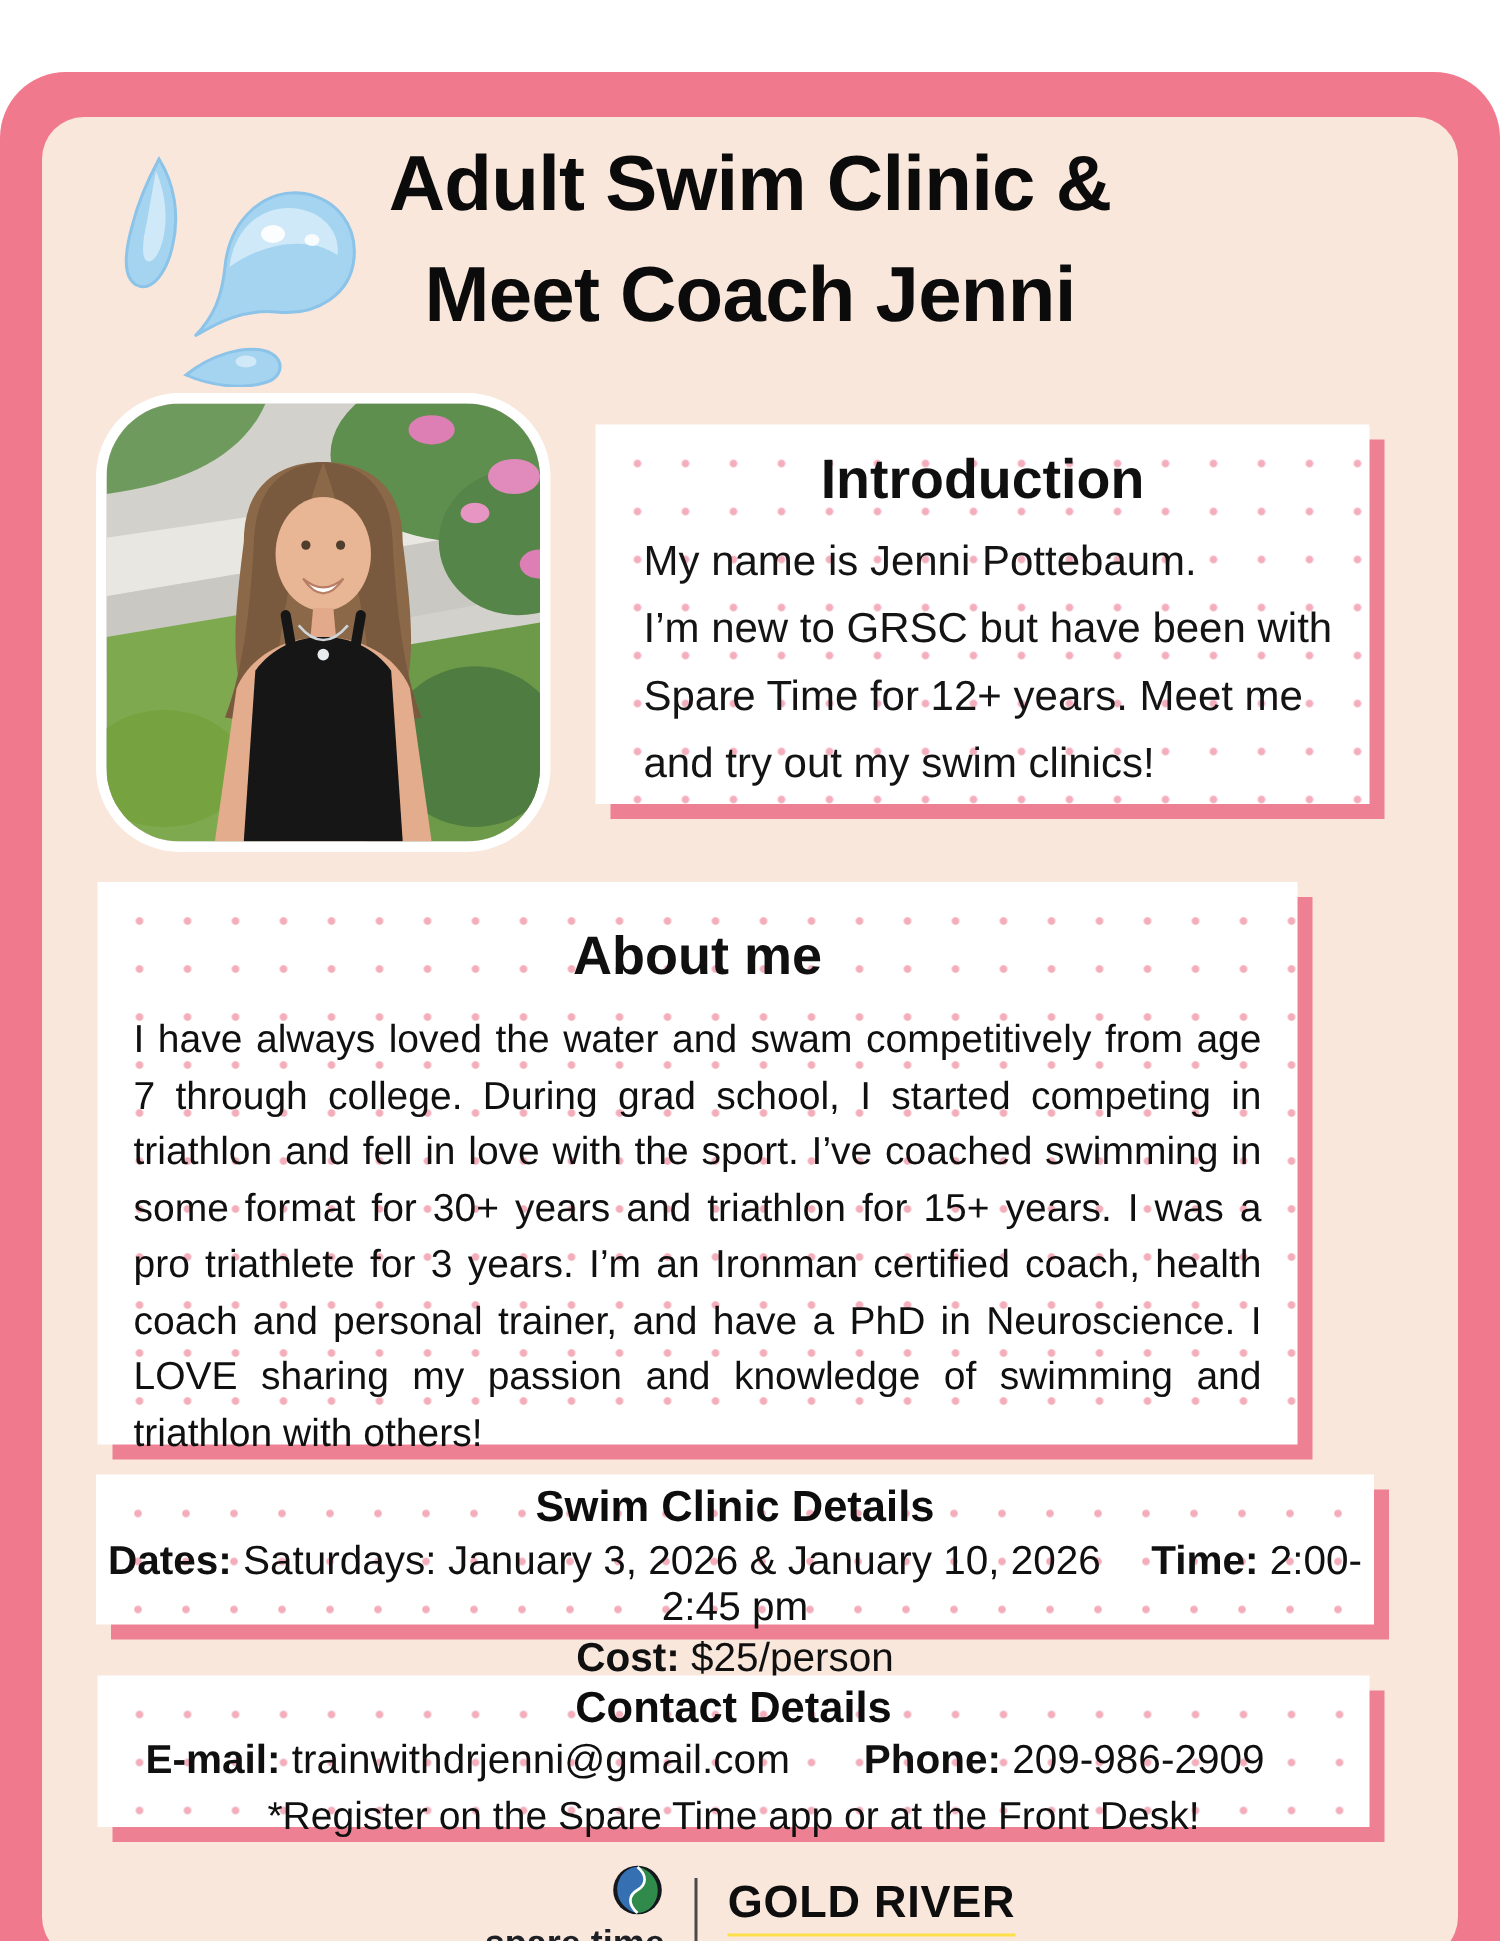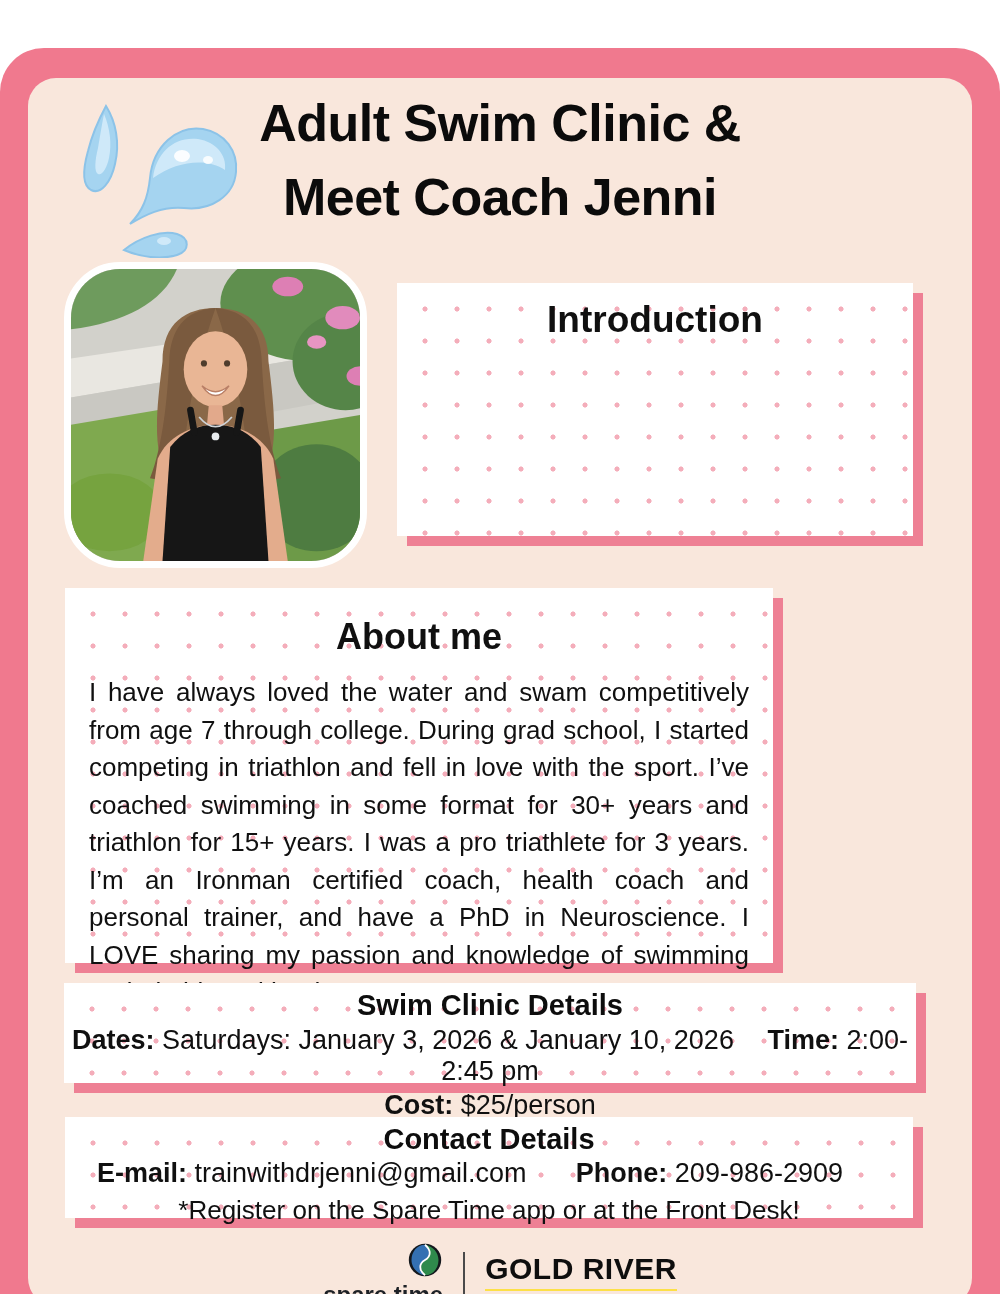--- a/index.html
+++ b/index.html
@@ -32,21 +32,21 @@
   .box {
     position:absolute; background-color:#ffffff;
     box-shadow:10px 10px 0 #EE8094;
     background-image:radial-gradient(circle, #F4ADBA 2.2px, rgba(255,255,255,0) 2.9px);
     background-size:32px 32px; background-position:12px 10px;
   }
   .intro-box { left:397px; top:235px; width:516px; height:253px; }
   .intro-heading { font-size:37px; font-weight:bold; text-align:center; padding-top:16px; color:#101010; }
   .intro-text { margin:10px 10px 0 32px; font-size:28px; line-height:45px; color:#141414; }
 
-  .about-box { left:65px; top:540px; width:708px; height:375px; }
+  .about-box { left:65px; top:540px; width:800px; height:375px; }
   .about-heading { font-size:36px; font-weight:bold; text-align:center; padding-top:28px; color:#101010; }
   .about-text {
     margin:16px 24px 0 24px; font-size:26px; line-height:37.5px;
     text-align:justify; color:#101010;
   }
 
   .clinic-box { left:64px; top:935px; width:852px; height:100px; }
   .clinic-heading, .contact-heading { font-size:29px; font-weight:bold; text-align:center; padding-top:6px; color:#0d0d0d; }
   .clinic-row { text-align:center; font-size:27px; color:#101010; margin-top:3px; }
   .clinic-row .lbl { font-weight:bold; }
@@ -127,20 +127,26 @@
       <path d="M90,195 C100,172 125,160 150,160 C175,160 200,172 210,195 L225,300 L75,300 Z" fill="#E3AC8C"></path>
       <path d="M103,183 C115,167 132,160 150,160 C168,160 185,167 197,183 L205,300 L95,300 Z" fill="#161616"></path>
       <path d="M128,168 L124,145 M172,168 L176,145" stroke="#161616" stroke-width="7" stroke-linecap="round" fill="none"></path>
       <path d="M133,152 Q150,172 167,152" fill="none" stroke="#cfd4d8" stroke-width="1.8"></path>
       <circle cx="150" cy="172" r="4" fill="#e8ecef"></circle>
     </svg>
   </div>
 
   <div class="box intro-box">
     <div class="intro-heading">Introduction</div>
+    <div class="intro-text">
+      <div>My name is Jenni Pottebaum.</div>
+      <div>I’m new to GRSC but have been with</div>
+      <div>Spare Time for 12+ years. Meet me</div>
+      <div>and try out my swim clinics!</div>
+    </div>
   </div>
 
   <div class="box about-box">
     <div class="about-heading">About me</div>
     <p class="about-text">I have always loved the water and swam competitively from age 7 through college. During grad school, I started competing in triathlon and fell in love with the sport. I’ve coached swimming in some format for 30+ years and triathlon for 15+ years. I was a pro triathlete for 3 years. I’m an Ironman certified coach, health coach and personal trainer, and have a PhD in Neuroscience. I LOVE sharing my passion and knowledge of swimming and triathlon with others!</p>
   </div>
 
   <div class="box clinic-box">
     <div class="clinic-heading">Swim Clinic Details</div>
     <div class="clinic-row">

